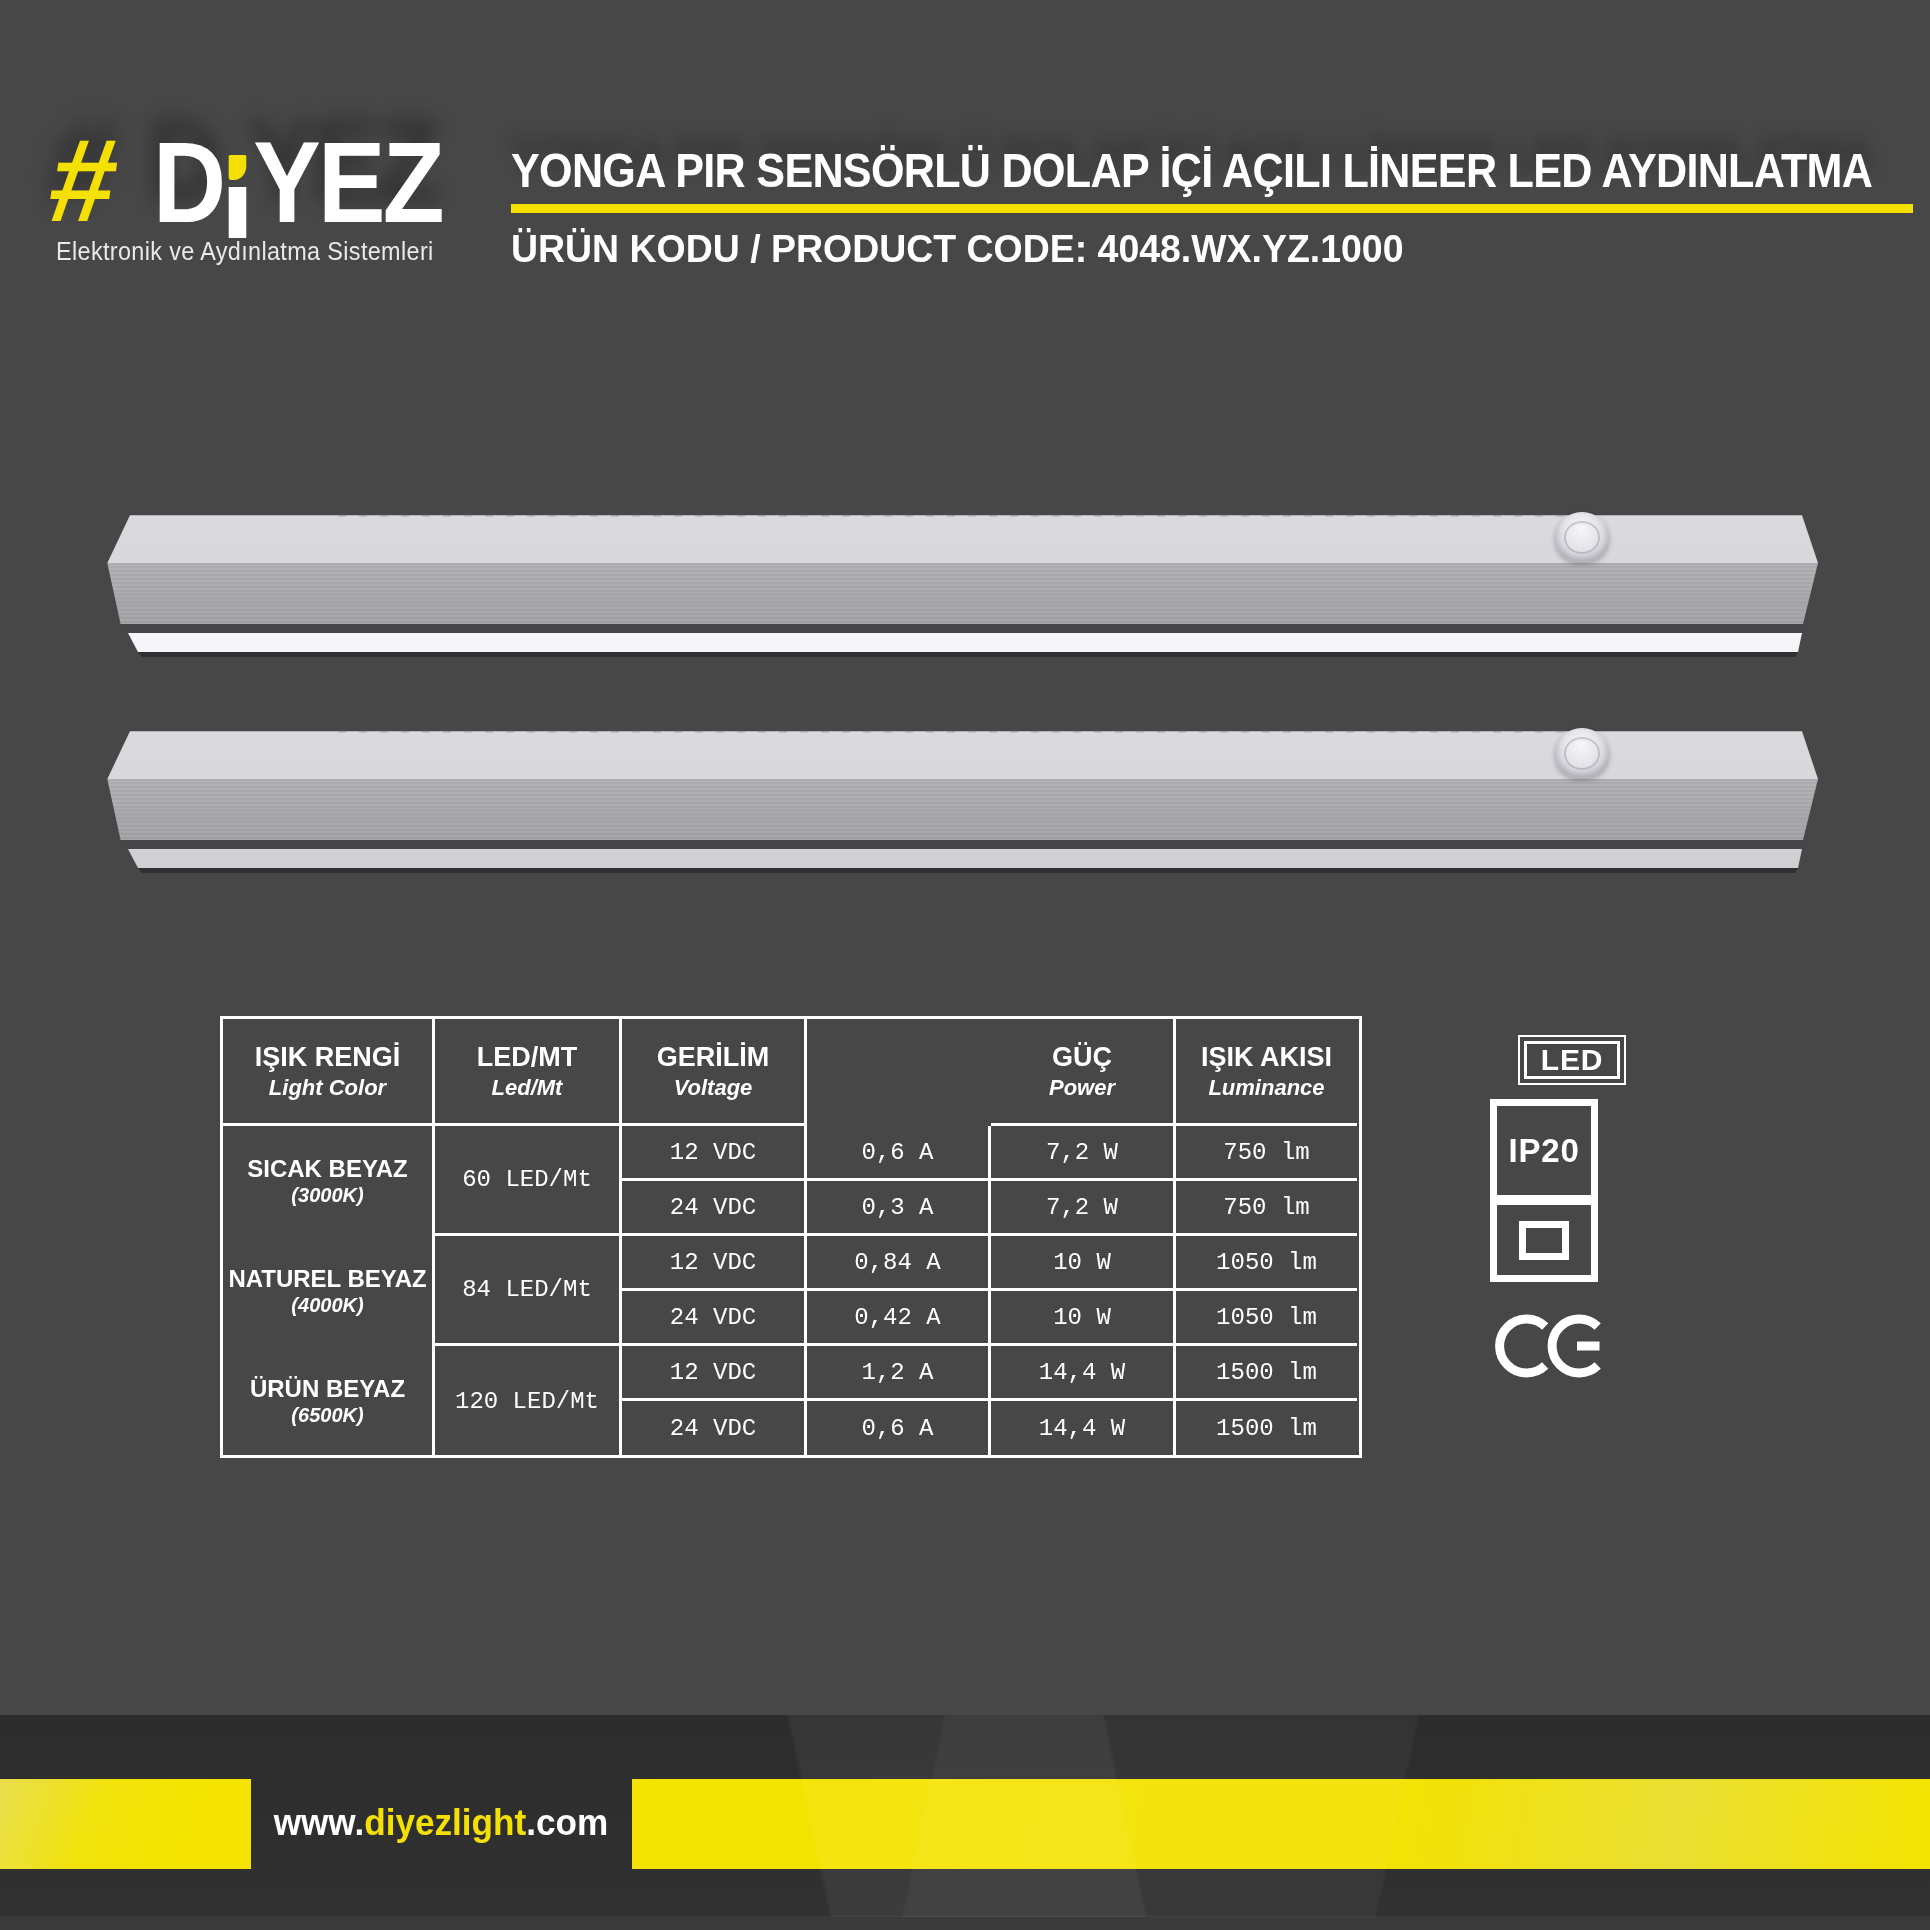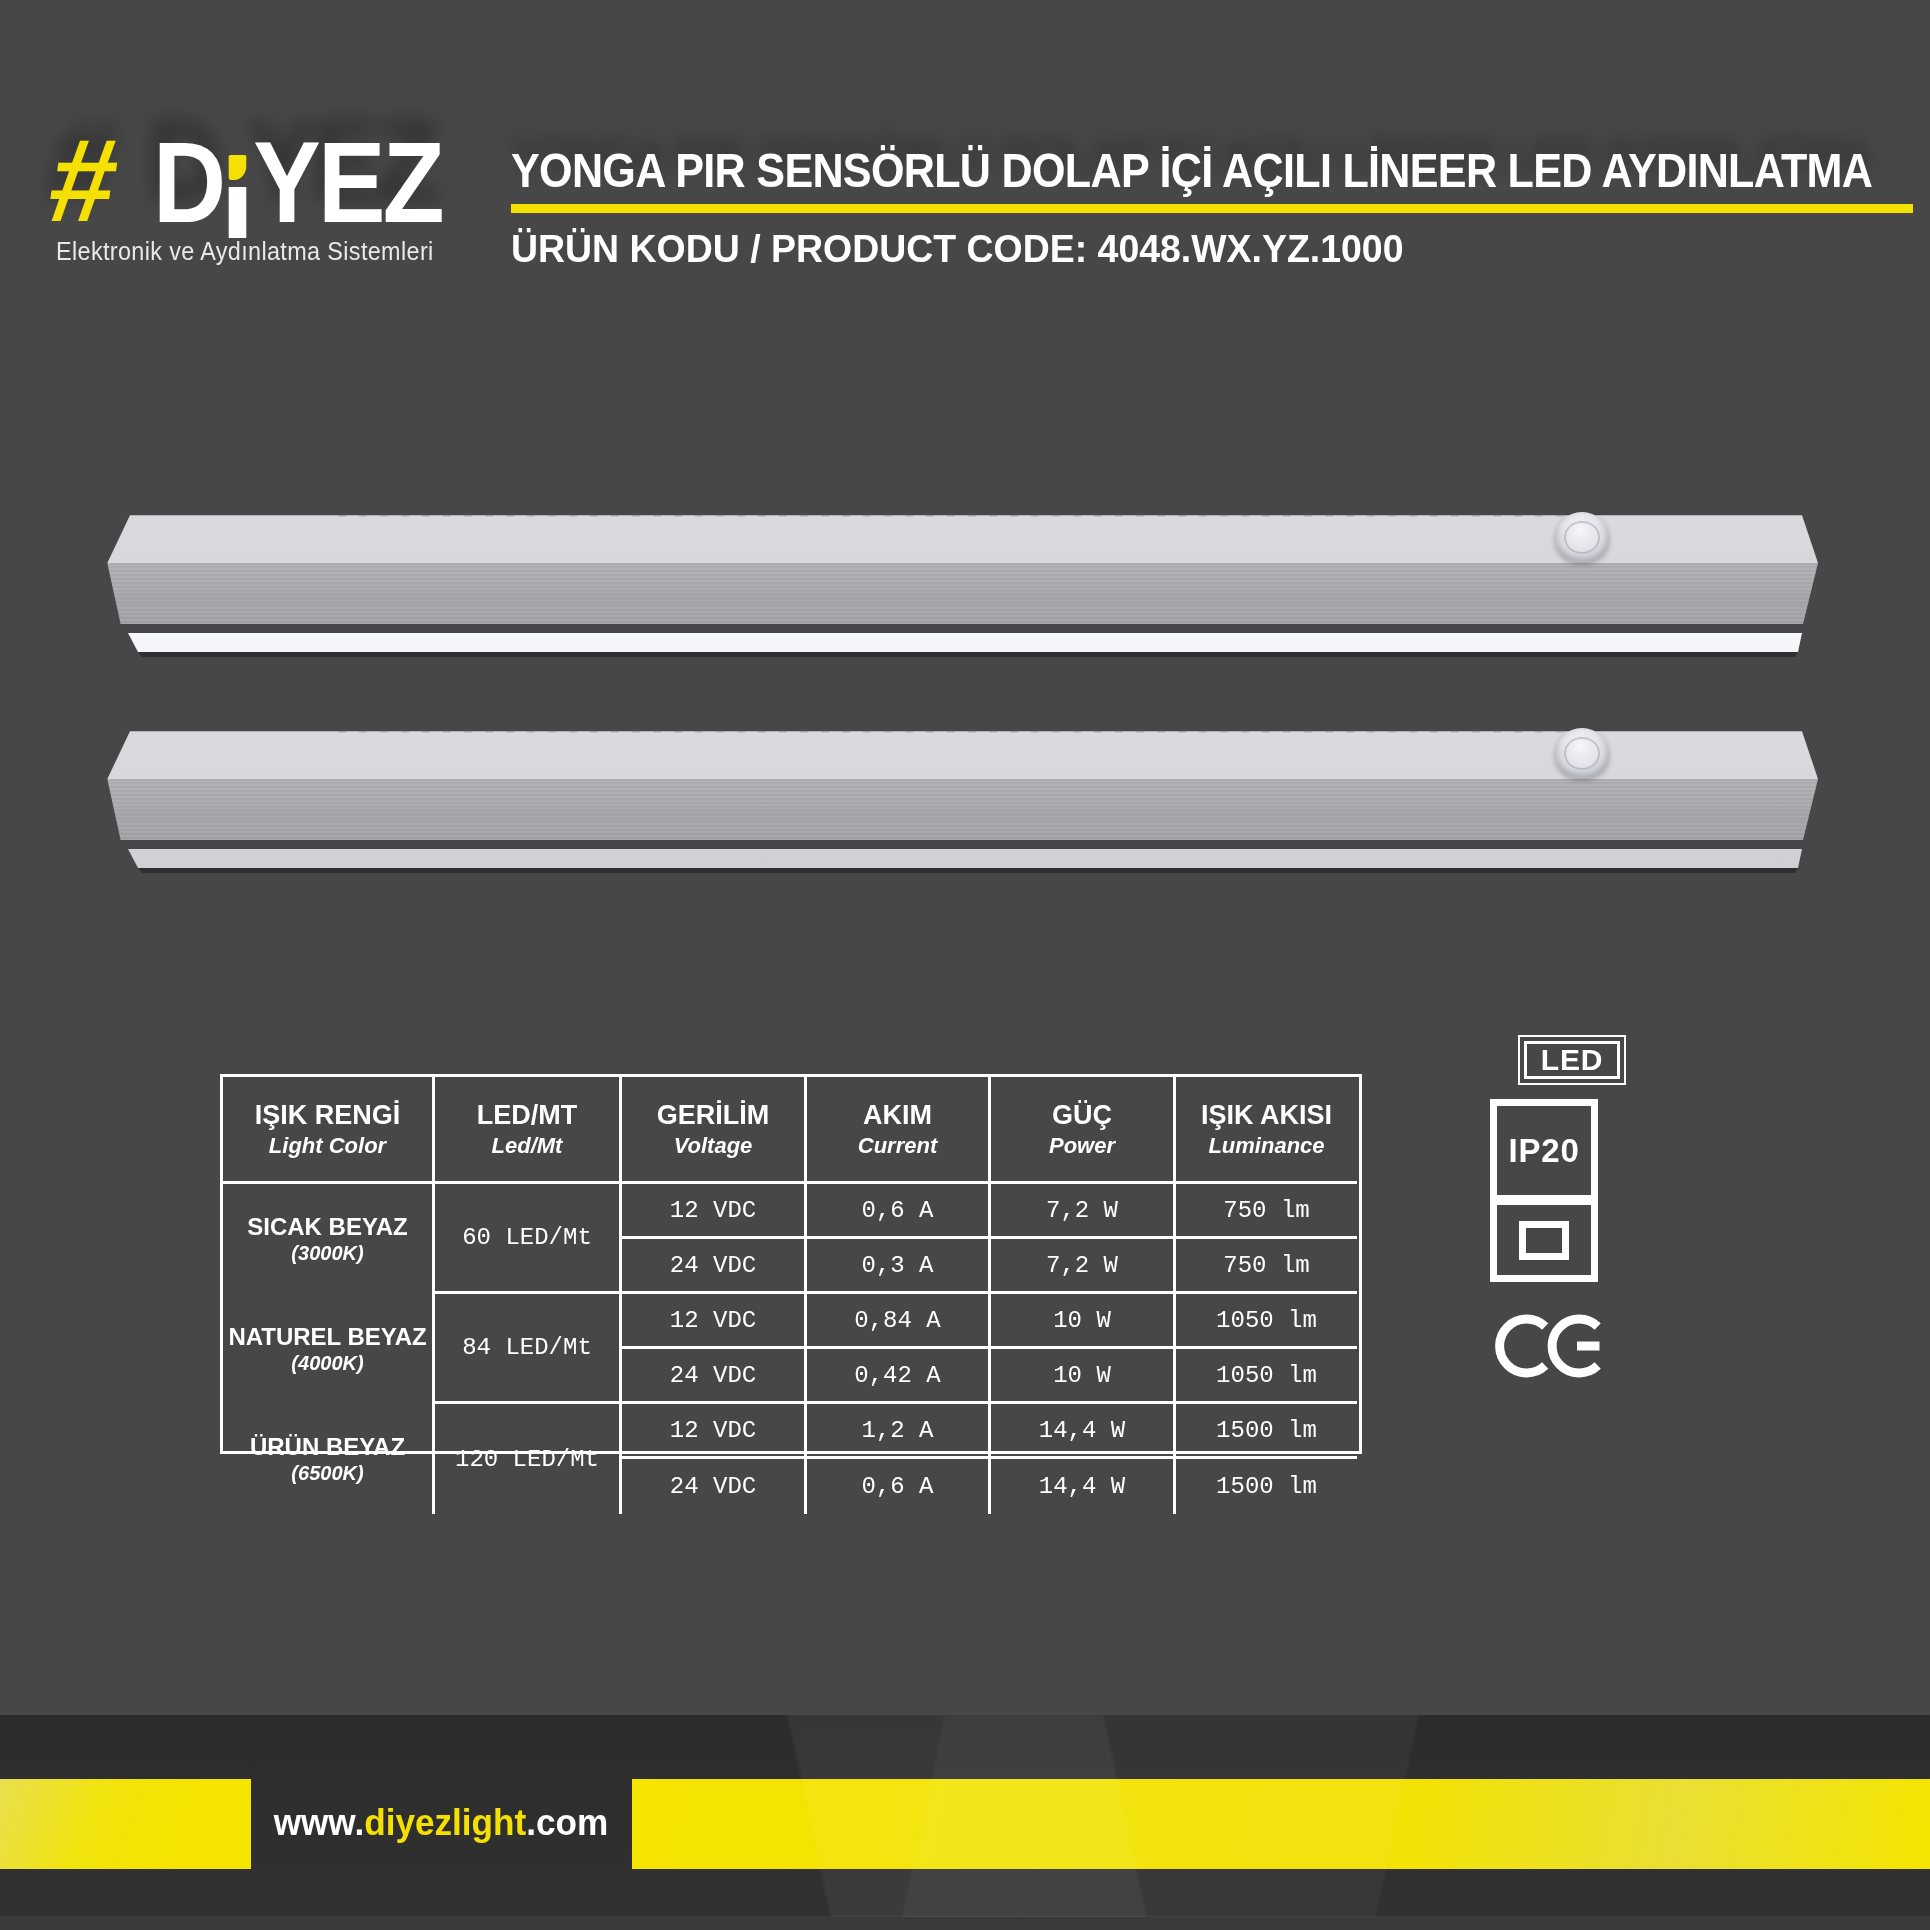--- a/index.html
+++ b/index.html
@@ -43,21 +43,21 @@
   .bar-bottom{clip-path:polygon(33px 146px,1693px 146px,1690px 151px,37px 151px);background:#2f2f33;}
   .bar-ticks{left:233px !important;right:233px !important;top:7px !important;height:3.9px !important;inset:auto;
            background:repeating-linear-gradient(90deg,rgba(85,85,92,.55) 0 7.8px,transparent 7.8px 21px);opacity:.35;}
   .bar-dome{left:1450px !important;top:6.2px !important;width:54px !important;height:50px !important;inset:auto;
            border-radius:50% 50% 46% 46%;
            background:radial-gradient(ellipse at 48% 36%,#f7f7f9 0%,#e3e3e9 45%,#cacad2 80%,#bebec6 100%);
            box-shadow:inset 0 -3.9px 7px rgba(115,115,128,.4),0 2.3px 5.4px rgba(55,55,62,.35);}
   .bar-dome::after{content:"";position:absolute;inset:8.6px;border:2.3px solid rgba(158,158,170,.5);border-radius:50%;}
 
   
-  .spec{left:220px;top:1074px;width:1142px;height:380px;border:3.9px solid #fff;box-sizing:border-box;
+  .spec{left:220px;top:1016px;width:1142px;height:442px;border:3.9px solid #fff;box-sizing:border-box;
         display:grid;grid-template-columns:212px 187px 185px 184px 185px 181px;
         grid-template-rows:107px 55px 55px 55px 55px 55px 55px;}
   .cell{display:flex;flex-direction:column;align-items:center;justify-content:center;min-width:0;}
   .br{border-right:3.9px solid #fff;}
   .bb{border-bottom:3.9px solid #fff;}
   .h-tr{font-size:27px;font-weight:bold;line-height:1.1;}
   .h-en{font-size:22px;font-weight:bold;font-style:italic;margin-top:4.7px;line-height:1;}
   .val{font-size:24px;font-weight:400;font-family:Liberation Mono, monospace;}
   .lc-wrap{justify-content:space-around;}
   .lc-item{text-align:center;}
@@ -137,24 +137,20 @@
       <div class="h-en">Light Color</div>
     </div>
     <div class="cell br bb" style="grid-area:1/2">
       <div class="h-tr">LED/MT</div>
       <div class="h-en">Led/Mt</div>
     </div>
     <div class="cell br bb" style="grid-area:1/3">
       <div class="h-tr">GERİLİM</div>
       <div class="h-en">Voltage</div>
     </div>
-    <div class="cell br bb" style="grid-area:1/4">
-      <div class="h-tr">AKIM</div>
-      <div class="h-en">Current</div>
-    </div>
     <div class="cell br bb" style="grid-area:1/5">
       <div class="h-tr">GÜÇ</div>
       <div class="h-en">Power</div>
     </div>
     <div class="cell bb" style="grid-area:1/6">
       <div class="h-tr">IŞIK AKISI</div>
       <div class="h-en">Luminance</div>
     </div>
 
     <div class="cell br lc-wrap" style="grid-area:2/1/8/2">

